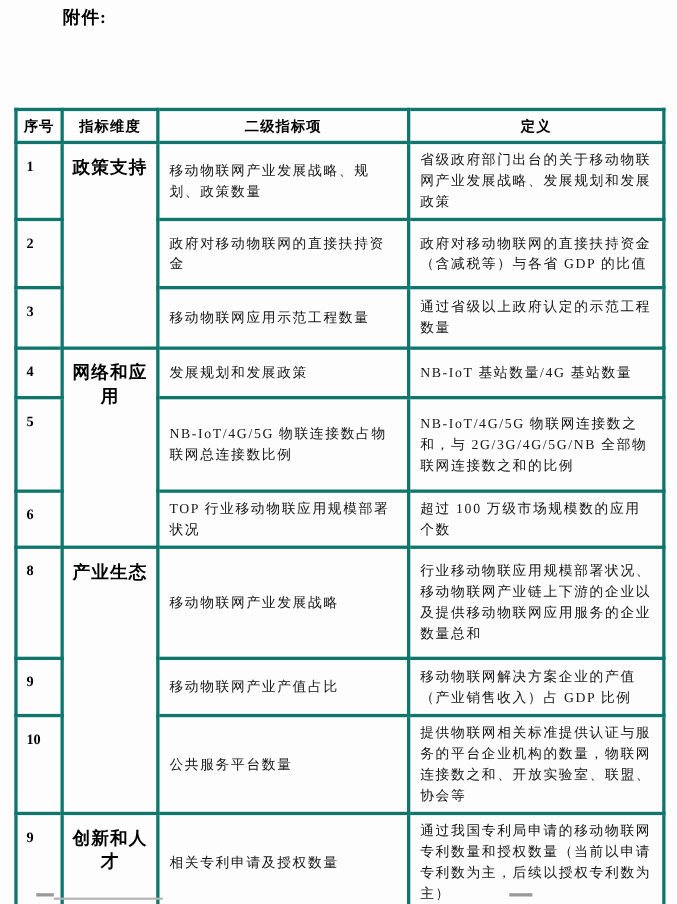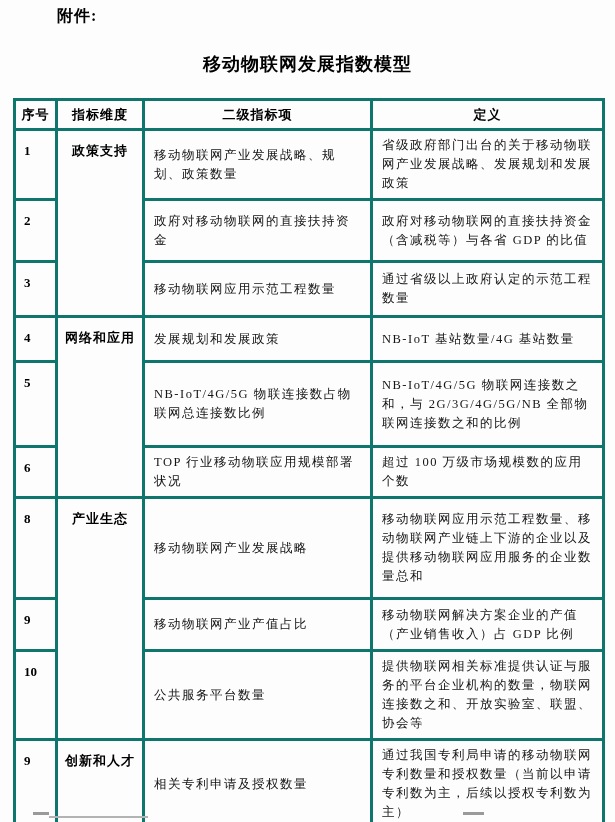--- a/index.html
+++ b/index.html
@@ -52,21 +52,21 @@
     color: #000;
   }
   td.no {
     font-size: 13px;
     font-weight: 700;
     vertical-align: top;
     padding: 12px 0 0 8px;
     color: #000;
   }
   td.dim {
-    font-size: 13px;
+    font-size: 16px;
     font-weight: 700;
     vertical-align: top;
     text-align: center;
     padding-top: 11px;
     letter-spacing: 1px;
     color: #000;
   }
   td.txt {
     font-size: 12.5px;
     line-height: 19px;
@@ -83,21 +83,20 @@
   .art-left-line   { left: 49px;  top: 816px; width: 99px;  height: 2px; }
   .art-right-notch { left: 463px; top: 812px; width: 21px;  height: 3px; background:#9a9a9a; }
 </style>
 </head>
 <body>
 
 <div class="page">
 
   <div class="attachment">附件:</div>
 
-  <div class="title">移动物联网发展指数模型</div>
 
   <table class="model">
     <colgroup>
       <col style="width:42px">
       <col style="width:87px">
       <col style="width:228px">
       <col style="width:232px">
     </colgroup>
     <thead>
       <tr style="height:30px">
@@ -137,21 +136,21 @@
       </tr>
       <tr style="height:45px">
         <td class="no">6</td>
         <td class="txt">TOP 行业移动物联应用规模部署状况</td>
         <td class="txt">超过 100 万级市场规模数的应用个数</td>
       </tr>
       <tr style="height:101px">
         <td class="no">8</td>
         <td class="dim" rowspan="3">产业生态</td>
         <td class="txt">移动物联网产业发展战略</td>
-        <td class="txt">移动物联网应用示范工程数量、移动物联网产业链上下游的企业以及提供移动物联网应用服务的企业数量总和</td>
+        <td class="txt">行业移动物联应用规模部署状况、移动物联网产业链上下游的企业以及提供移动物联网应用服务的企业数量总和</td>
       </tr>
       <tr style="height:52px">
         <td class="no">9</td>
         <td class="txt">移动物联网产业产值占比</td>
         <td class="txt">移动物联网解决方案企业的产值（产业销售收入）占 GDP 比例</td>
       </tr>
       <tr style="height:73px">
         <td class="no">10</td>
         <td class="txt">公共服务平台数量</td>
         <td class="txt">提供物联网相关标准提供认证与服务的平台企业机构的数量，物联网连接数之和、开放实验室、联盟、协会等</td>

